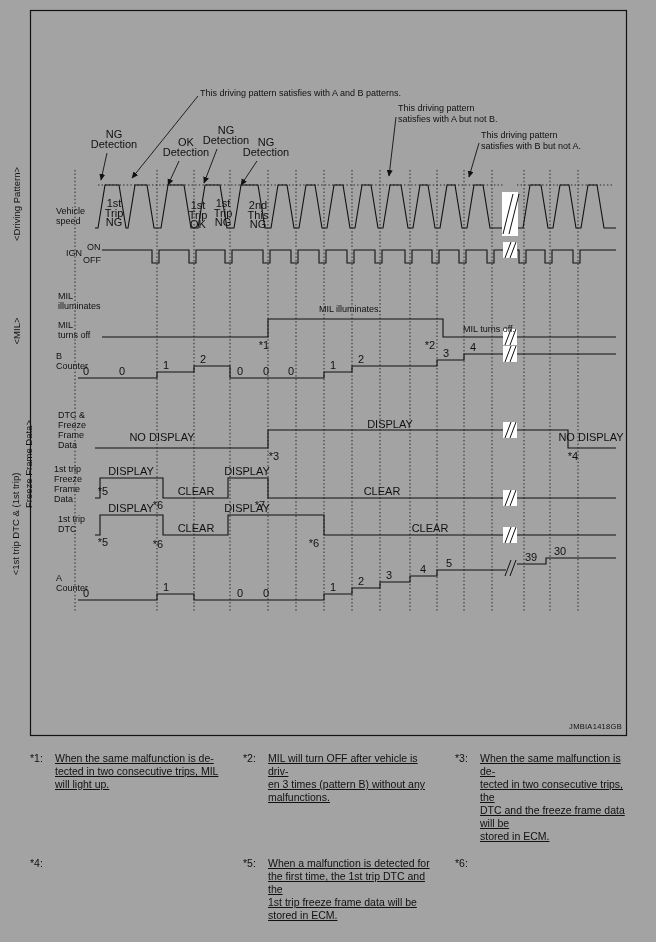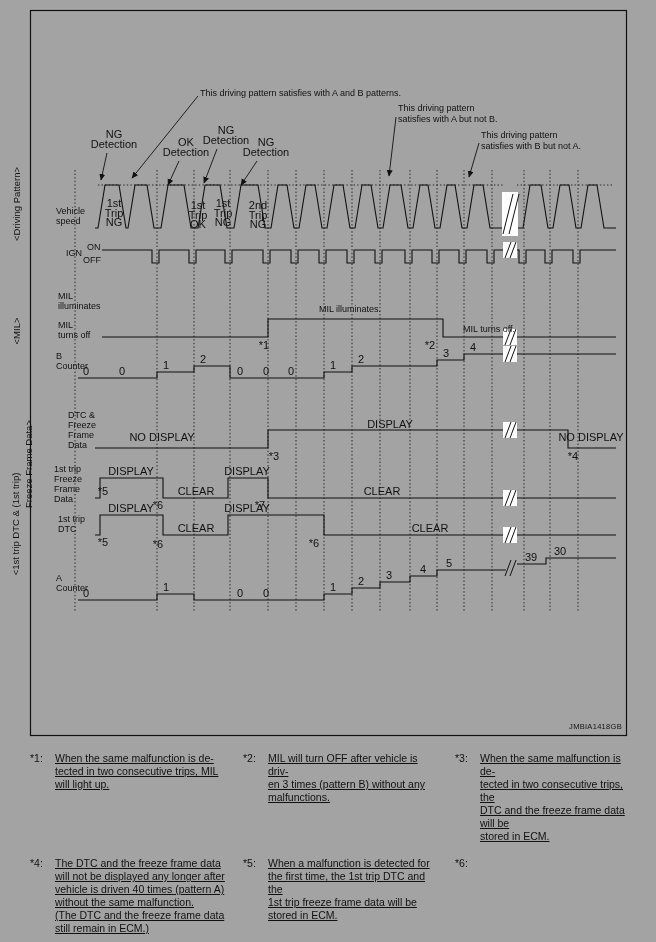--- a/index.html
+++ b/index.html
@@ -111,35 +111,35 @@
     <div class="t c s" style="left:114px;top:199px">1st
 Trip
 NG</div>
     <div class="t c s" style="left:198px;top:201px">1st
 Trip
 OK</div>
     <div class="t c s" style="left:223px;top:199px">1st
 Trip
 NG</div>
     <div class="t c s" style="left:258px;top:201px">2nd
-Trip
+This
 NG</div>
 
     <div class="t" style="left:56px;top:206px">Vehicle
 speed</div>
     <div class="t" style="left:66px;top:248px">IGN</div>
     <div class="t" style="left:87px;top:242px">ON</div>
     <div class="t" style="left:83px;top:255px">OFF</div>
     <div class="t" style="left:58px;top:291px">MIL
 illuminates</div>
     <div class="t" style="left:58px;top:320px">MIL
 turns off</div>
     <div class="t" style="left:56px;top:351px">B
 Counter</div>
-    <div class="t" style="left:68px;top:410px">DTC &amp;
+    <div class="t" style="left:58px;top:410px">DTC &amp;
 Freeze
 Frame
 Data</div>
     <div class="t" style="left:54px;top:464px">1st trip
 Freeze
 Frame
 Data</div>
     <div class="t" style="left:58px;top:514px">1st trip
 DTC</div>
     <div class="t" style="left:56px;top:573px">A
@@ -213,26 +213,20 @@
     </div>
     <div class="fn">
       <span class="fn-id">*3:</span>
       <span class="fn-text">When the same malfunction is de-
 tected in two consecutive trips, the
 DTC and the freeze frame data will be
 stored in ECM.</span>
     </div>
     <div class="fn">
       <span class="fn-id">*4:</span>
-      <span class="fn-text">The DTC and the freeze frame data
-will not be displayed any longer after
-vehicle is driven 40 times (pattern A)
-without the same malfunction.
-(The DTC and the freeze frame data
-still remain in ECM.)</span>
     </div>
     <div class="fn">
       <span class="fn-id">*5:</span>
       <span class="fn-text">When a malfunction is detected for
 the first time, the 1st trip DTC and the
 1st trip freeze frame data will be
 stored in ECM.</span>
     </div>
     <div class="fn">
       <span class="fn-id">*6:</span>

